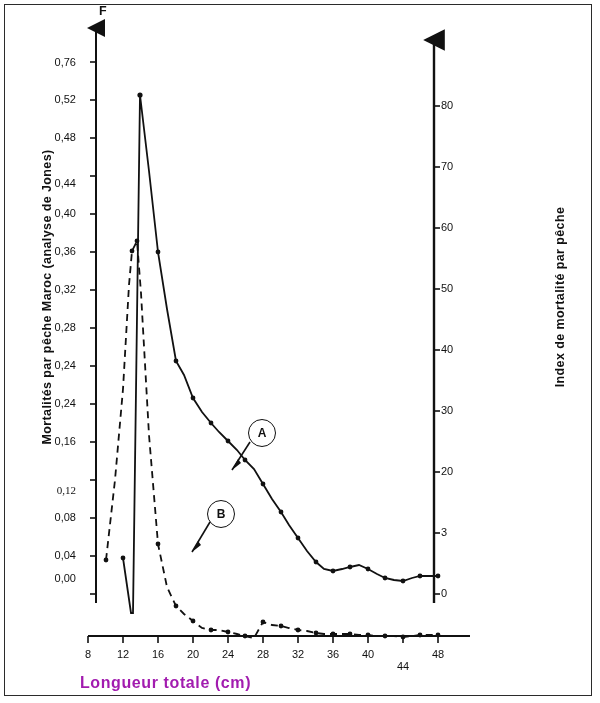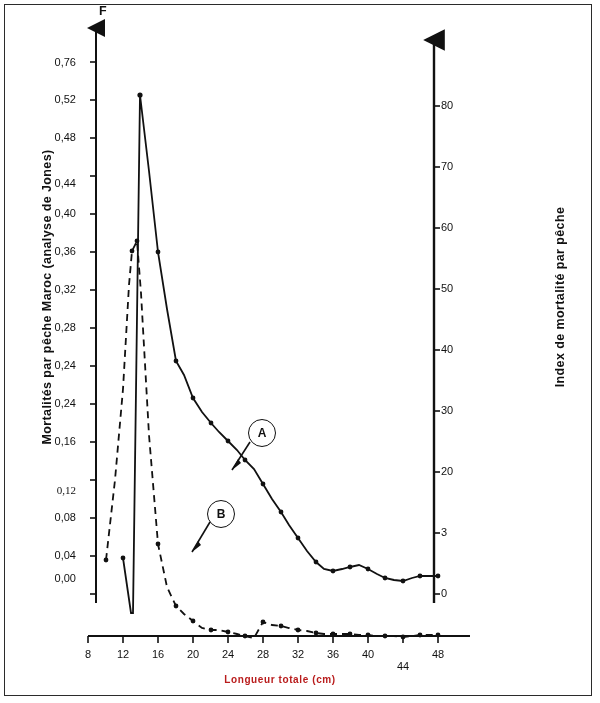--- a/index.html
+++ b/index.html
@@ -60,25 +60,25 @@
     font-weight: bold;
     letter-spacing: 0.4px;
     color: #111;
     white-space: nowrap;
   }
   .xlabel {
     position: absolute;
     left: 80px;
     top: 674px;
     width: 400px;
-    text-align: center;
-    font-size: 10px;
+    text-align: left;
+    font-size: 16px;
     font-weight: bold;
     letter-spacing: 0.6px;
-    color: #b91c1c;
+    color: #a21caf;
   }
   .axis-title-f {
     position: absolute;
     left: 99px;
     top: 4px;
     font-size: 12.5px;
     font-weight: bold;
     color: #111;
   }
   .tick-label {

